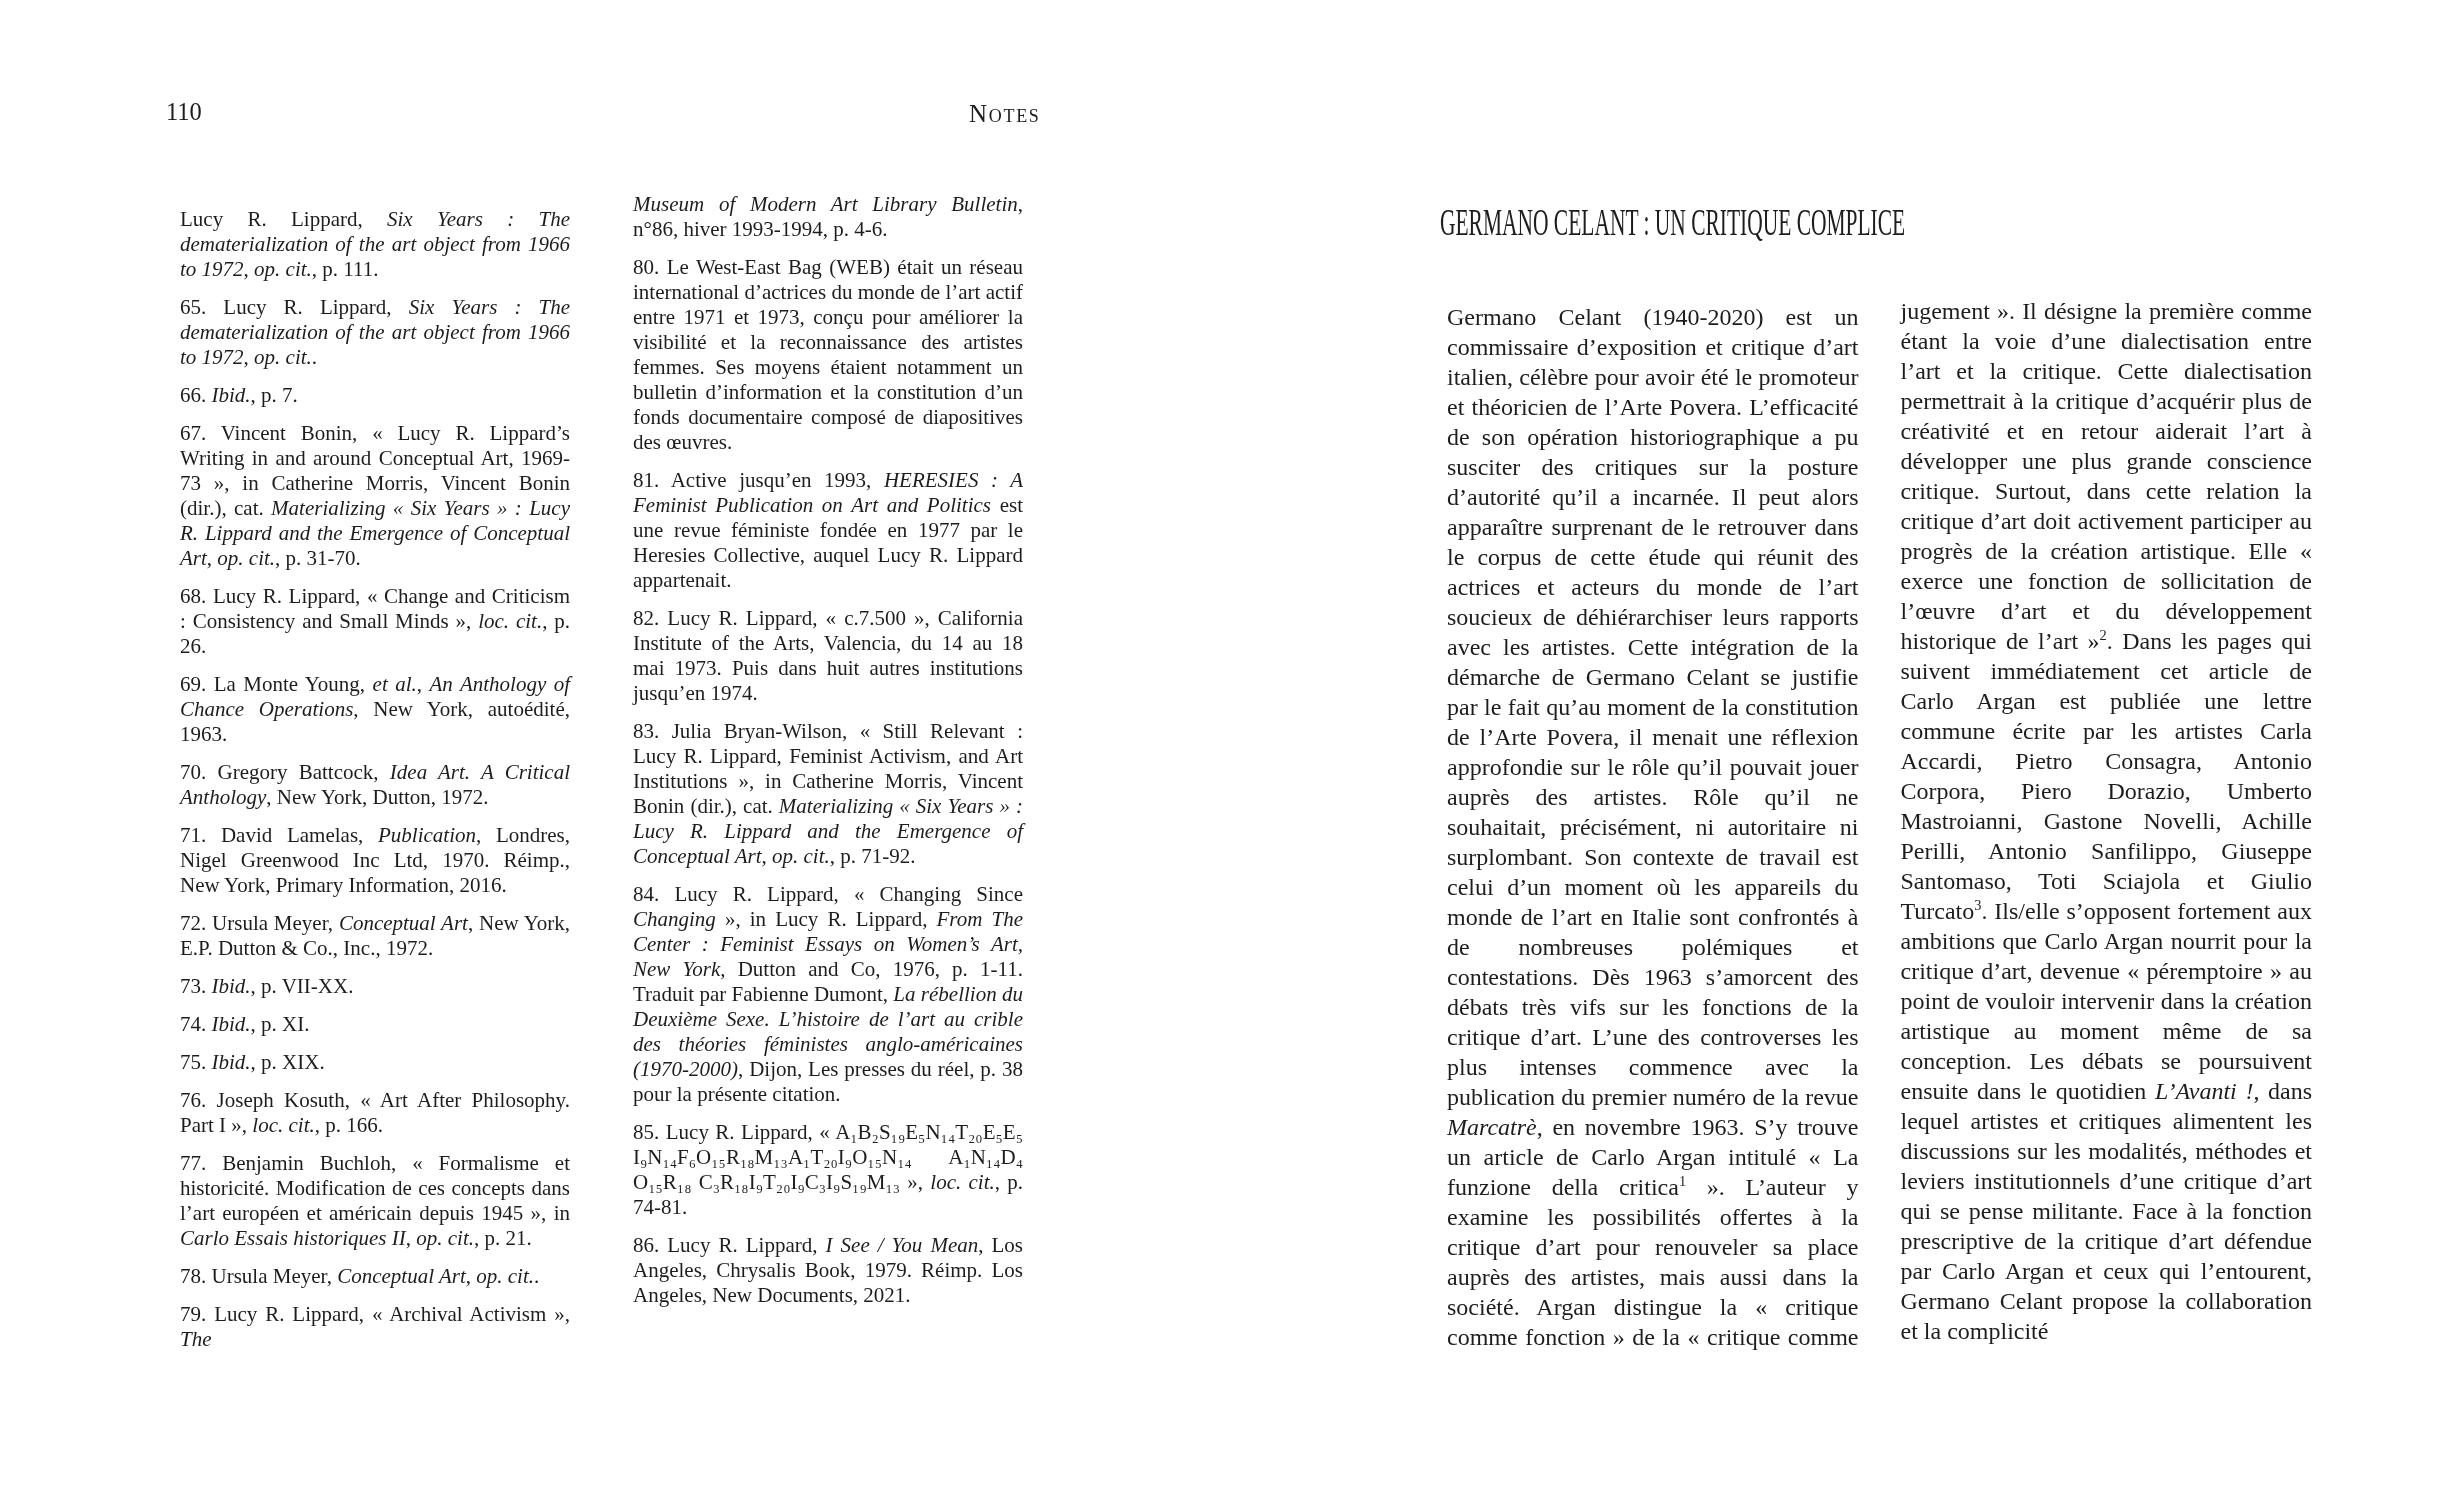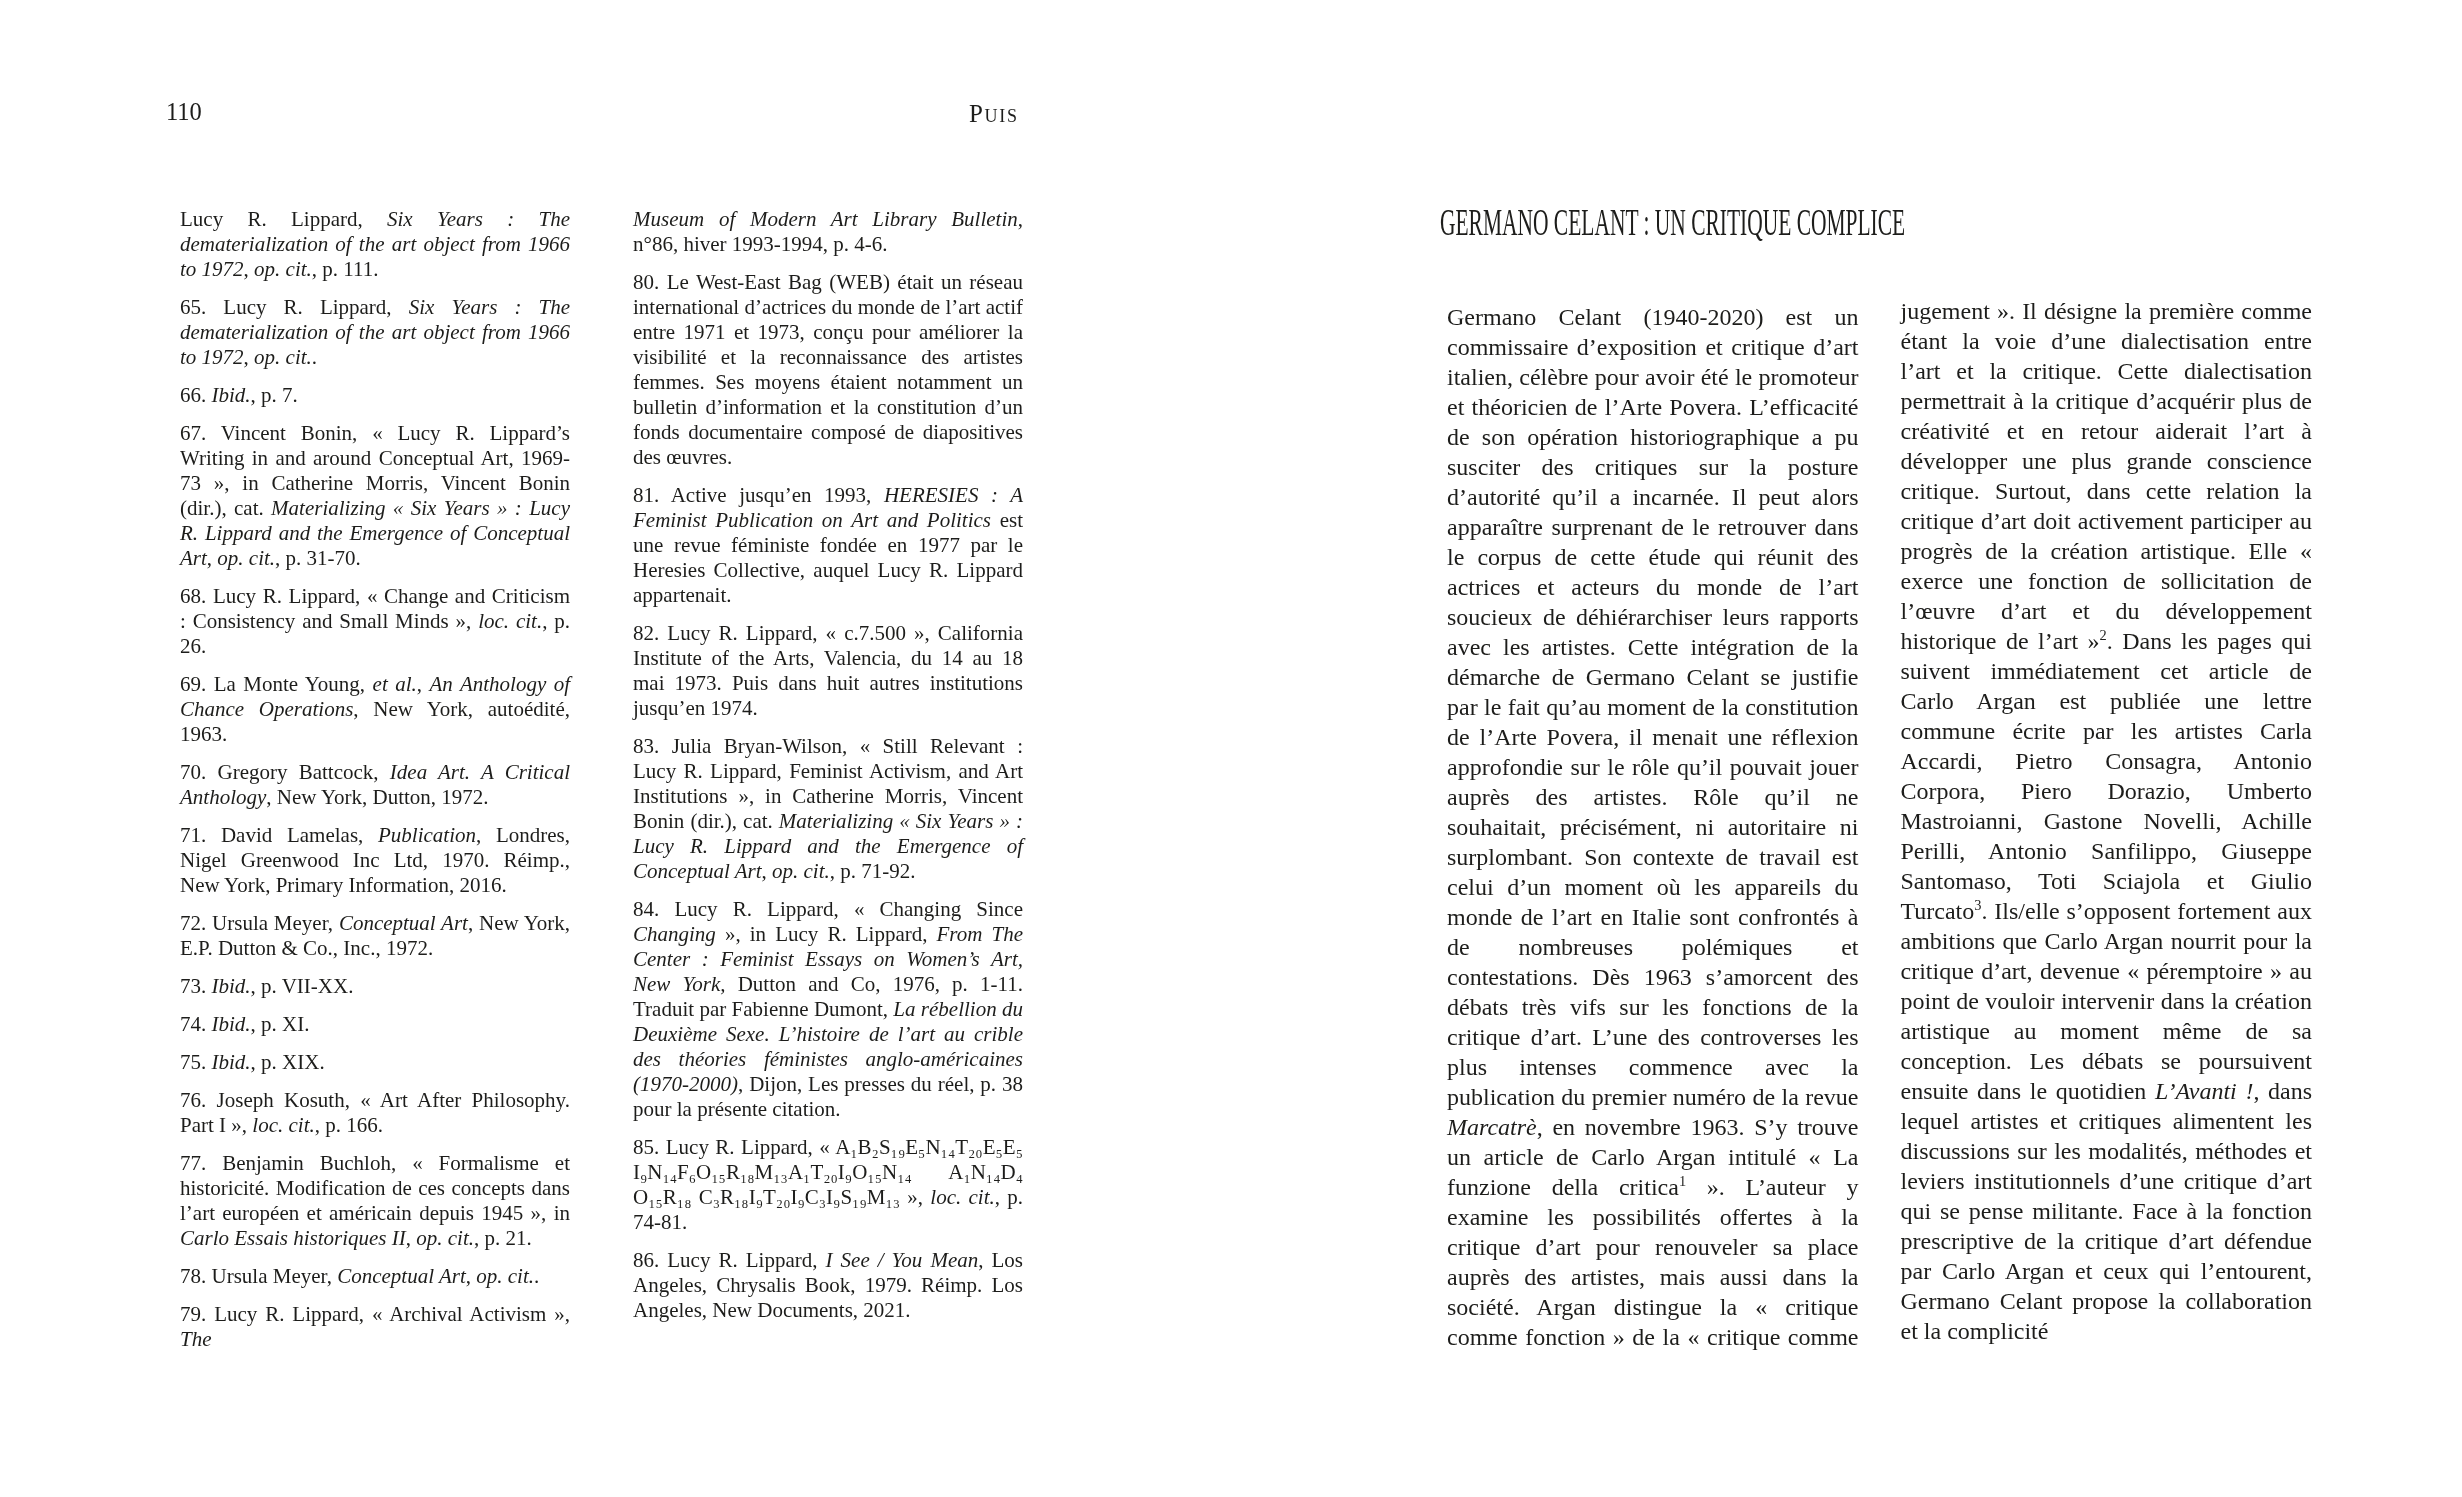--- a/index.html
+++ b/index.html
@@ -11,37 +11,37 @@
   }
   .abs{position:absolute;}
   .page{position:absolute;top:0;height:1152px;background:#ffffff;}
   #left-page{left:0;width:1231px;}
   #right-page{left:1231px;width:1232px;}
 
   #page-number{left:166px;top:98px;font-size:24.5px;}
   #running-head{left:969px;top:100px;font-size:25px;font-variant:small-caps;letter-spacing:1.7px;}
 
   #notes-col-1{left:167px;top:194px;width:416px;}
-  #notes-col-2{left:620px;top:194px;width:416px;}
+  #notes-col-2{left:620px;top:179px;width:416px;}
   .note{margin:13px;text-align:justify;font-size:21px;line-height:25px;}
 
   #chapter-title{left:209px;top:201px;font-size:37px;letter-spacing:0px;
     white-space:nowrap;transform:scaleX(0.58);transform-origin:left top;}
   #chapter-text{left:210px;top:296px;width:877px;column-count:2;column-gap:30px;}
   .body-para{margin:6px;text-align:justify;font-size:24px;line-height:30px;}
 
   .sup{vertical-align:super;font-size:0.6em;line-height:0;}
   i{font-style:italic;}
 </style>
 </head>
 <body>
 
 <div id="left-page" class="page">
   <div id="page-number" class="abs">110</div>
-  <div id="running-head" class="abs">Puis</div>
+  <div id="running-head" class="abs">Notes</div>
   <div id="notes-col-1" class="abs">
       <p class="note">Lucy R. Lippard, <i>Six Years : The dematerialization of the art object from 1966 to 1972</i>, <i>op. cit.</i>, p. 111.</p>
       <p class="note">65. Lucy R. Lippard, <i>Six Years : The dematerialization of the art object from 1966 to 1972</i>, <i>op. cit.</i>.</p>
       <p class="note">66. <i>Ibid.</i>, p. 7.</p>
       <p class="note">67. Vincent Bonin, « Lucy R. Lippard’s Writing in and around Conceptual Art, 1969-73 », in Catherine Morris, Vincent Bonin (dir.), cat. <i>Materializing « Six Years » : Lucy R. Lippard and the Emergence of Conceptual Art</i>, <i>op. cit.</i>, p. 31-70.</p>
       <p class="note">68. Lucy R. Lippard, « Change and Criticism : Consistency and Small Minds », <i>loc. cit.</i>, p. 26.</p>
       <p class="note">69. La Monte Young, <i>et al.</i>, <i>An Anthology of Chance Operations</i>, New York, autoédité, 1963.</p>
       <p class="note">70. Gregory Battcock, <i>Idea Art. A Critical Anthology</i>, New York, Dutton, 1972.</p>
       <p class="note">71. David Lamelas, <i>Publication</i>, Londres, Nigel Greenwood Inc Ltd, 1970. Réimp., New York, Primary Information, 2016.</p>
       <p class="note">72. Ursula Meyer, <i>Conceptual Art</i>, New York, E.P. Dutton &amp; Co., Inc., 1972.</p>

